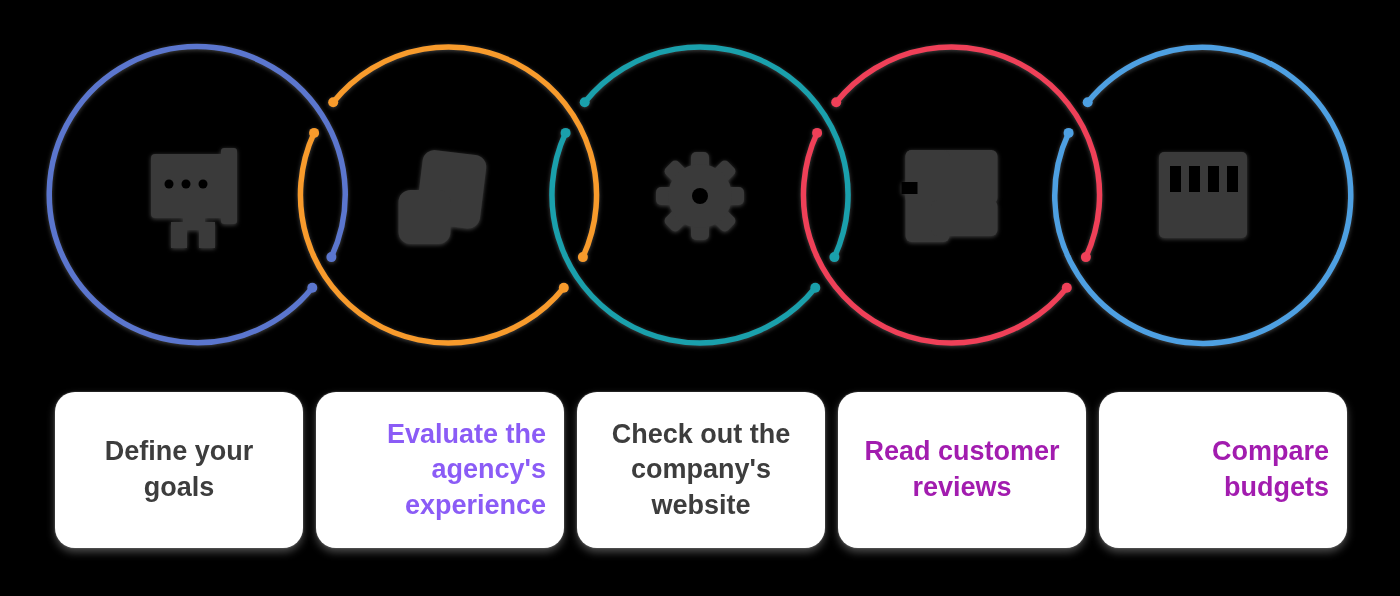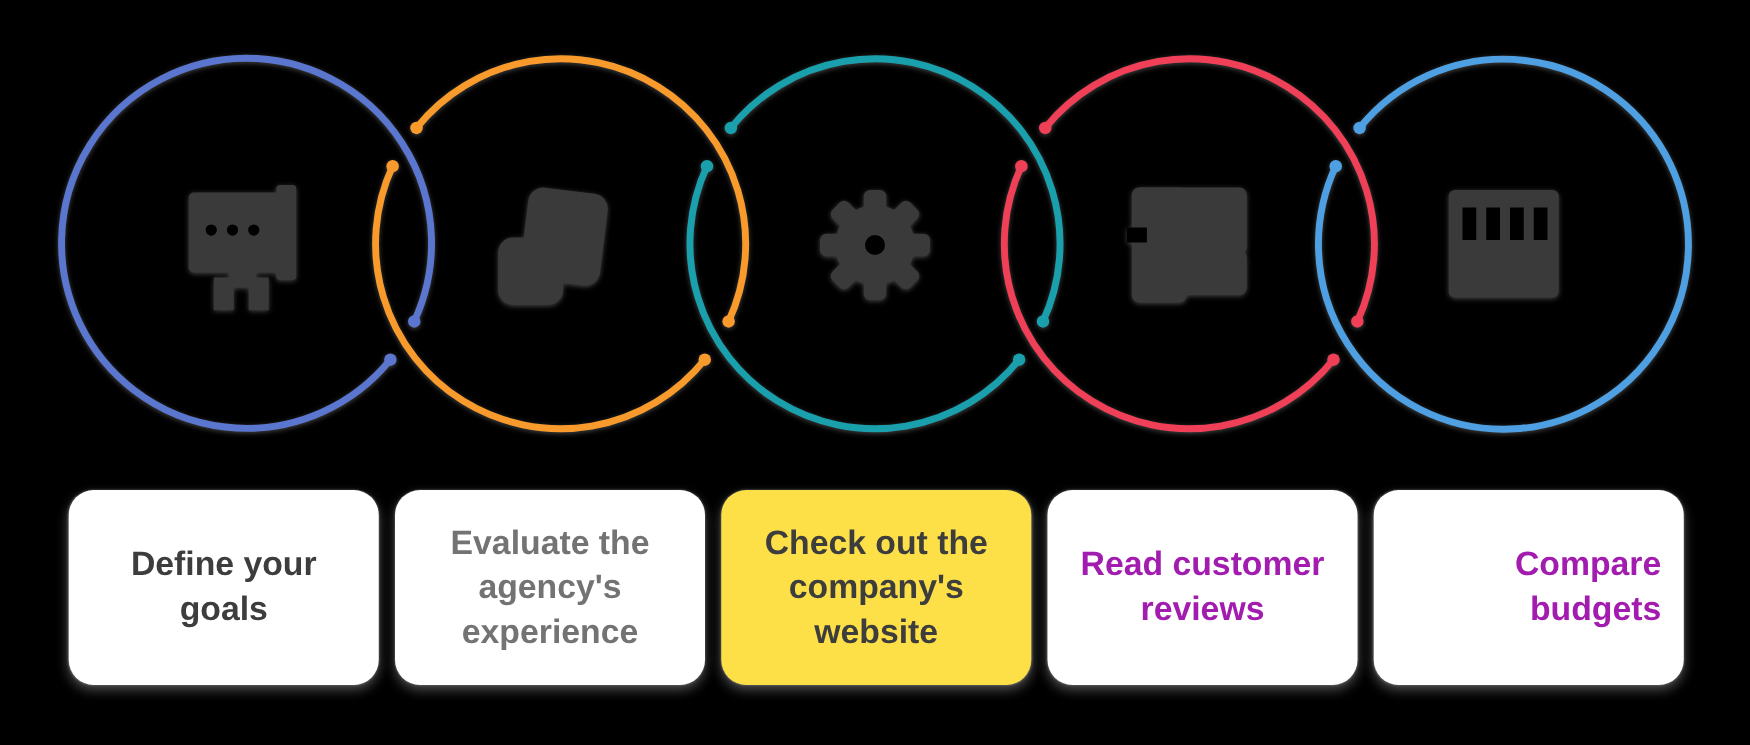--- a/index.html
+++ b/index.html
@@ -113,23 +113,23 @@
       <rect class="ic-hole" x="5" y="-30" width="11" height="26" fill="#000000"></rect>
       <rect class="ic-hole" x="24" y="-30" width="11" height="26" fill="#000000"></rect>
     </g>
   </svg>
 
   <div class="cards">
     <div class="card" style="background: rgb(255, 255, 255);">
       <span class="card-label" style="color: rgb(61, 61, 61);">Define your goals</span>
     </div>
     <div class="card" style="background: rgb(255, 255, 255);">
-      <span class="card-label" style="color: #737373;">Evaluate the agency's experience</span>
+      <span class="card-label" style="color: #8b5cf6; text-align: right;">Evaluate the agency's experience</span>
     </div>
-    <div class="card" style="background: #fde047;">
+    <div class="card" style="background: #ffffff;">
       <span class="card-label" style="color: rgb(61, 61, 61);">Check out the company's website</span>
     </div>
     <div class="card" style="background: rgb(255, 255, 255);">
       <span class="card-label" style="color: #a21caf;">Read customer reviews</span>
     </div>
     <div class="card" style="background: rgb(255, 255, 255);">
       <span class="card-label" style="color: #a21caf; text-align: right;">Compare budgets</span>
     </div>
   </div>
 

